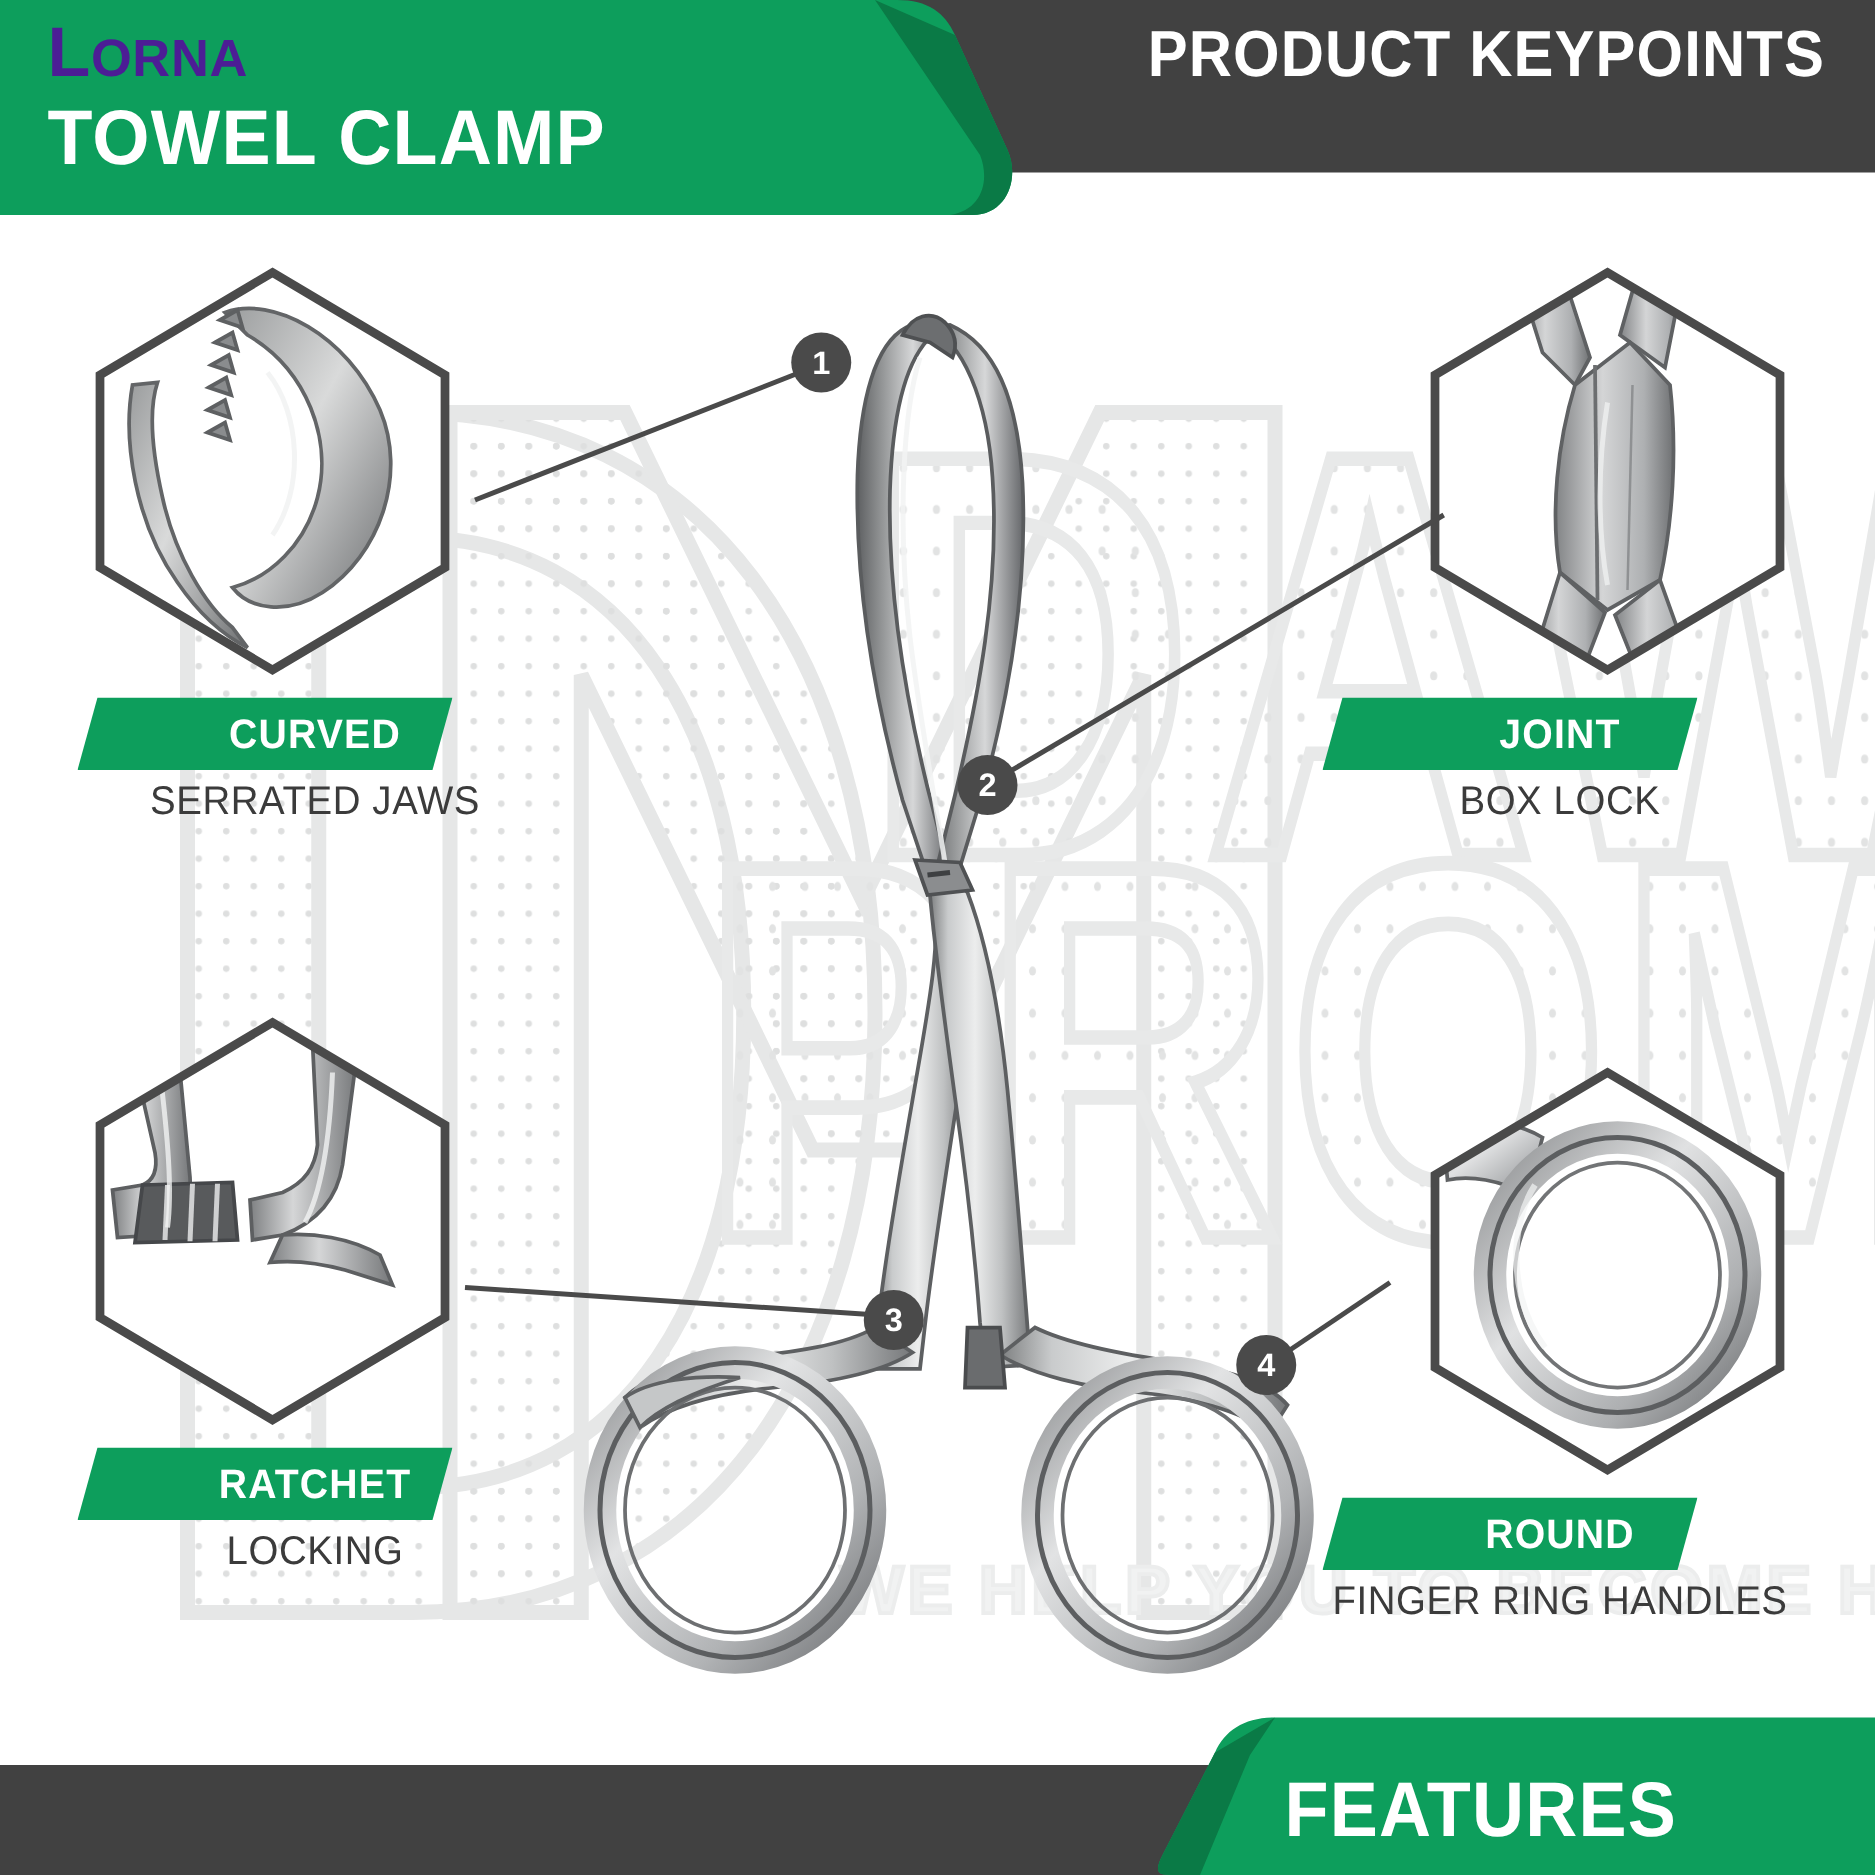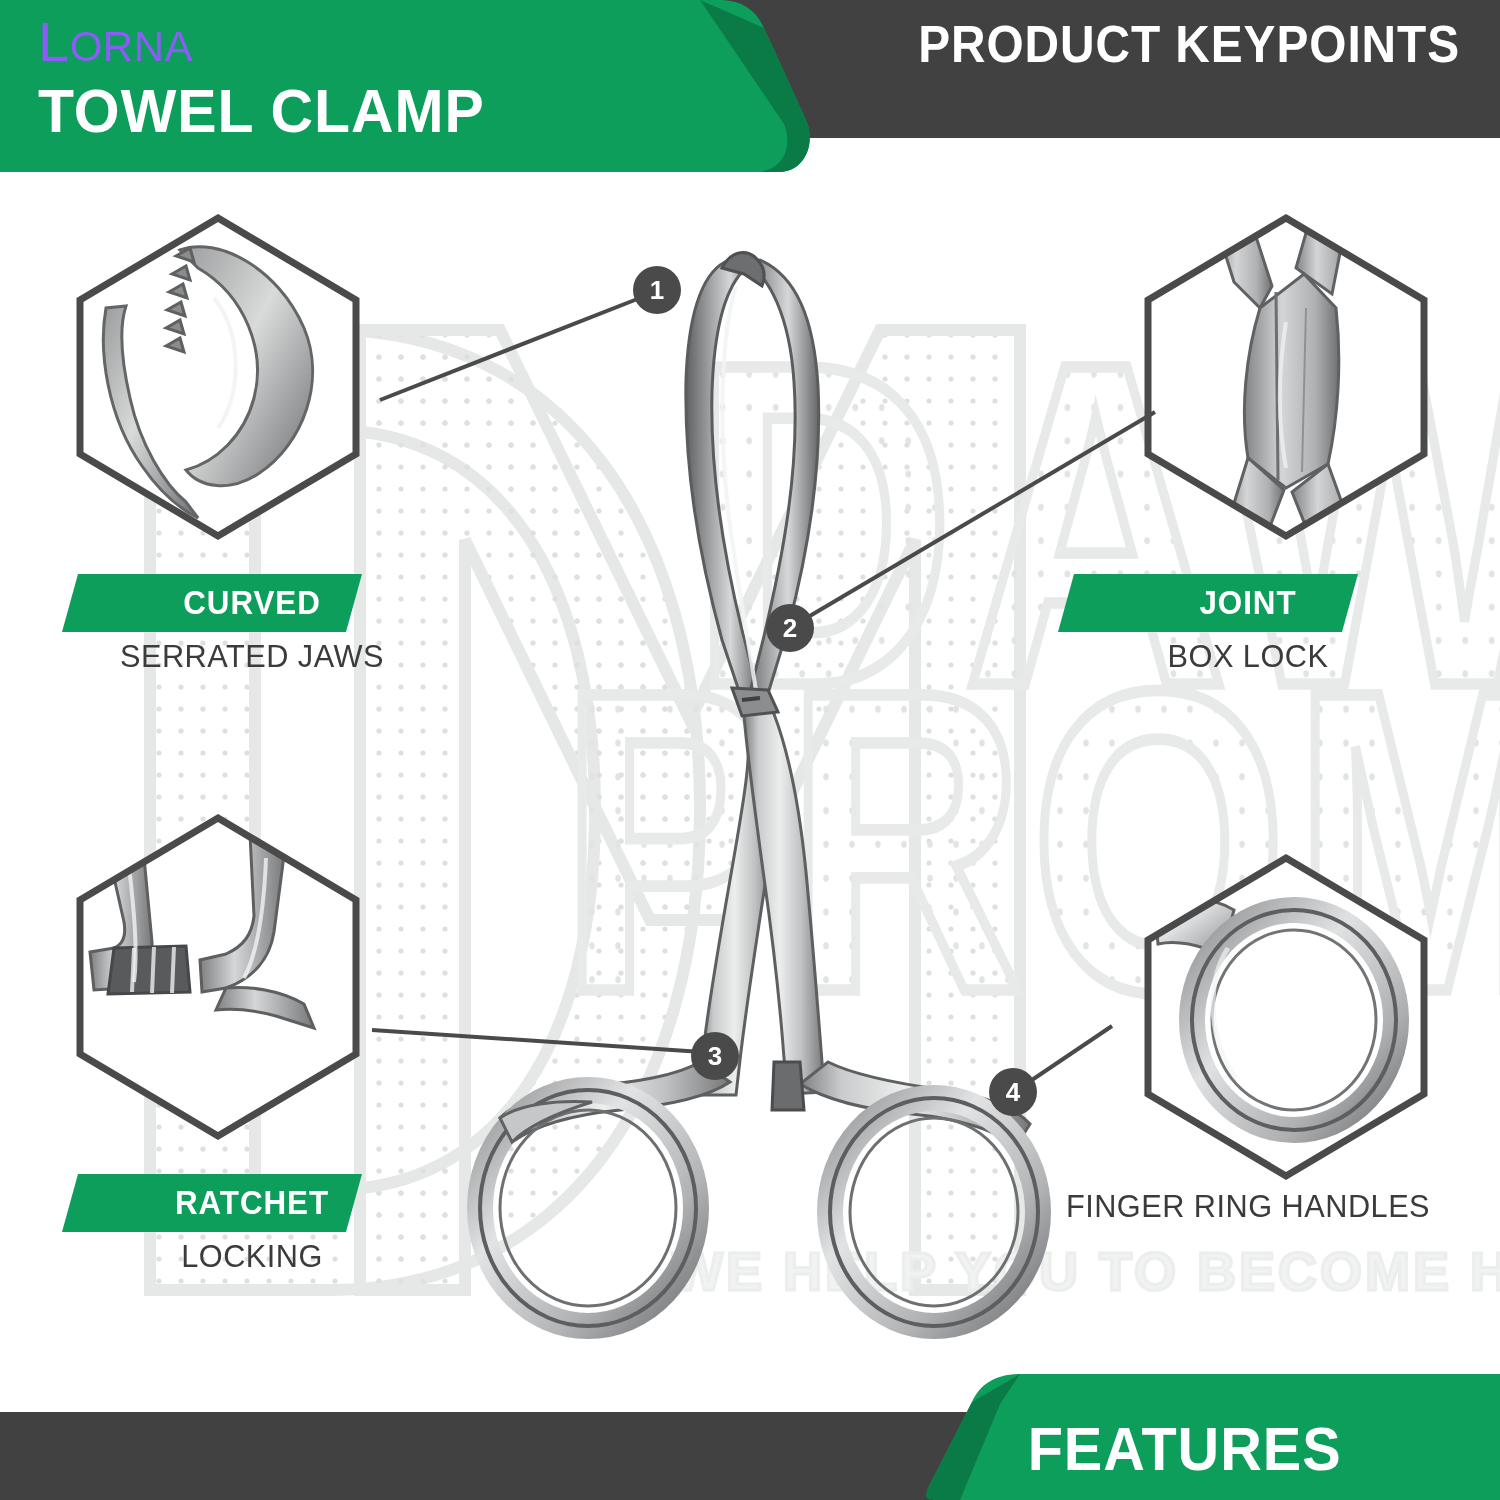--- a/index.html
+++ b/index.html
@@ -11,21 +11,21 @@
   }
   .stage{position:relative;width:1500px;height:1500px;overflow:hidden;background:#fff;}
 
   
   .watermark{position:absolute;inset:0;z-index:0;pointer-events:none;}
 
   
   .header{position:absolute;left:0;top:0;width:1500px;height:180px;z-index:3;}
   .hdr-title-wrap{position:absolute;left:38px;top:14px;z-index:6;}
   .brand{
-    color:#8b5cf6;font-weight:400;line-height:1;
+    color:#4c1d95;font-weight:700;line-height:1;
     letter-spacing:0.5px;white-space:nowrap;
     font-size:46px;
   }
   .brand .b-first{font-size:56px;}
   .brand .b-rest{font-size:42px;}
   .product{
     color:#ffffff;font-weight:700;font-size:62px;line-height:1.05;
     letter-spacing:1px;margin-top:8px;white-space:nowrap;
     transform:scaleX(0.95);transform-origin:left center;
   }
@@ -42,21 +42,21 @@
     color:#ffffff;font-weight:700;font-size:62px;letter-spacing:1px;
     white-space:nowrap;transform:scaleX(0.93);transform-origin:right center;
   }
 
   
   .callout{position:absolute;z-index:4;width:380px;}
   .hexwrap{position:relative;width:300px;height:330px;}
   .callout.right .hexwrap{margin-left:78px;}
   .callout.left .hexwrap{margin-left:6px;}
 
-  .tagband{position:relative;height:58px;margin-top:32px;}
+  .tagband{position:relative;height:58px;margin-top:16px;}
   .tagband svg{position:absolute;left:0;top:0;}
   .tagband .tagtext{
     position:absolute;left:0;top:0;width:100%;height:58px;
     display:flex;align-items:center;justify-content:center;
     color:#ffffff;font-weight:700;font-size:33px;letter-spacing:1px;
     transform:scaleX(0.95);
   }
   .subtag{
     margin-top:6px;text-align:center;
     color:#3b3b3b;font-weight:400;font-size:32px;letter-spacing:0.5px;
@@ -393,16 +393,22 @@
 
           <ellipse cx="158" cy="168" rx="102" ry="110" fill="none" stroke="url(#ringg)" stroke-width="26"></ellipse>
           <ellipse cx="158" cy="168" rx="102" ry="110" fill="none" stroke="#5c5e60" stroke-width="4"></ellipse>
           <ellipse cx="158" cy="168" rx="82" ry="90" fill="none" stroke="#727476" stroke-width="3"></ellipse>
 
           <path d="M92 96 C70 130 72 188 100 226" fill="none" stroke="#f2f3f3" stroke-width="5" opacity="0.7"></path>
         </g>
         <path d="M150 6 L288 88 L288 242 L150 324 L12 242 L12 88 Z" fill="none" stroke="#4a4a4a" stroke-width="7"></path>
       </svg>
     </div>
+    <div class="tagband">
+      <svg viewBox="0 0 300 58" width="300" height="58">
+        <path d="M16 0 L300 0 L284 58 L0 58 Z" fill="#0d9e5c"></path>
+      </svg>
+      <div class="tagtext">ROUND</div>
+    </div>
     <div class="subtag">FINGER RING HANDLES</div>
   </div>
 
 </div>
 
 </body></html>

